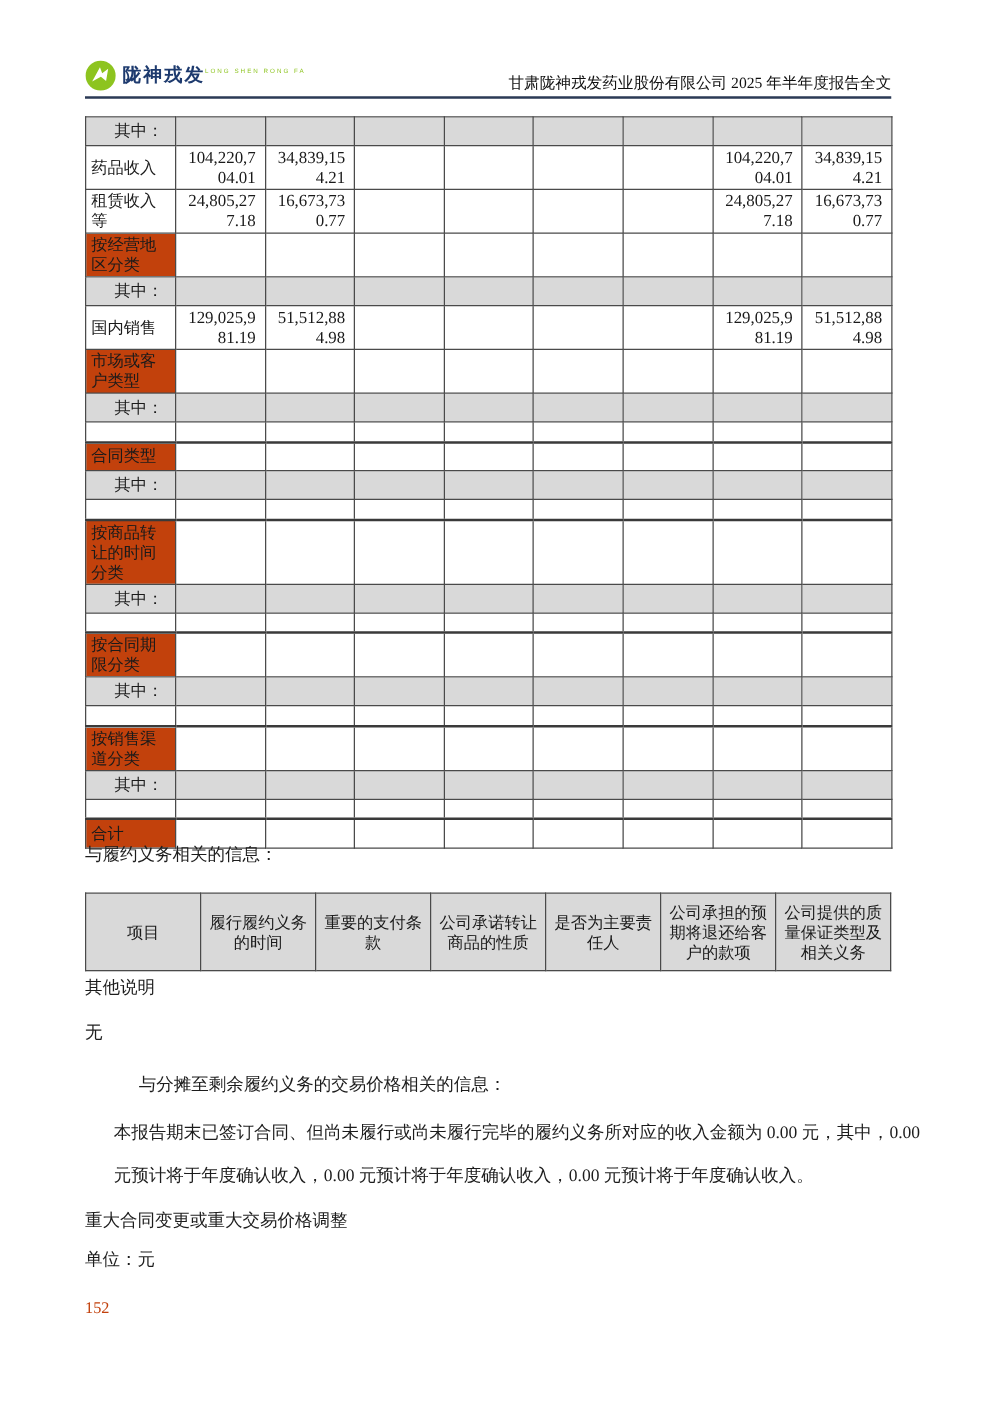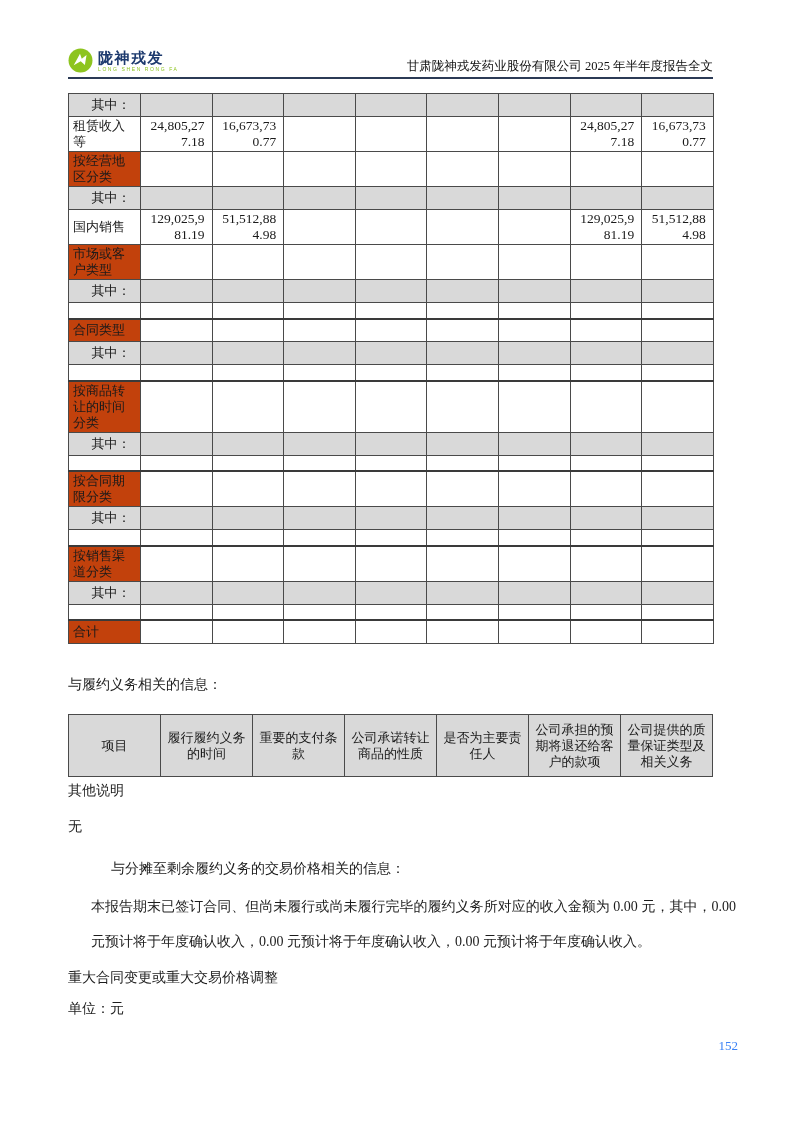--- a/index.html
+++ b/index.html
@@ -9,21 +9,21 @@
     font-family:"Liberation Serif","DejaVu Serif",serif; color:#1a1a1a; overflow:hidden;
   }
   
   .header {
     position:absolute; left:68px; top:44px; width:645px; height:35px;
     border-bottom:2.5px solid #2b3a55;
     display:flex; justify-content:space-between; align-items:flex-end;
   }
   .logo { display:flex; align-items:center; gap:5px; padding-bottom:4px; }
   .logo-circle { width:25px; height:25px; }
-  .logo-text-block { display:flex; flex-direction:column; line-height:1; }
+  .logo-text-block { display:flex; flex-direction:row; line-height:1; }
   .brand-cn { font-size:15px; font-weight:bold; color:#1d3a6e; letter-spacing:1.5px; font-family:"Liberation Sans",sans-serif; }
   .brand-en { font-size:5px; color:#8dc41f; letter-spacing:1.6px; margin-top:2px; font-family:"Liberation Sans",sans-serif; }
   .doc-title { font-size:12.5px; color:#111; padding-bottom:2px; white-space:nowrap; }
   
   .t1 {
     position:absolute; left:68px; top:93px; width:645px;
     border-collapse:collapse; table-layout:fixed; font-size:13px;
   }
   .t1 td {
     border:1px solid #4a4a4a; line-height:16px; padding:1px 4px;
@@ -46,21 +46,21 @@
   }
   .t2 th {
     border:1px solid #4a4a4a; background:#d9d9d9; font-weight:normal;
     line-height:16px; padding:4px 4px; height:62px; text-align:center;
     vertical-align:middle; word-break:break-all;
   }
   
   .txt { position:absolute; left:68px; width:645px; font-size:14px; line-height:18px; color:#1c1c1c; }
   .para { line-height:35px; text-align:justify;margin-left:23px; }
   .unit { width:658px; text-align:left; }
-  .pagenum { position:absolute; left:84px; top:1038px; width:654px; text-align:right; font-size:13px; color:#3b82f6; }
+  .pagenum { position:absolute; left:68px; top:1038px; width:654px; font-size:13px; color:#c2410c; }
 </style>
 </head>
 <body>
 
 <div class="page">
 
   <div class="header">
     <div class="logo">
       <svg class="logo-circle" viewBox="0 0 24 24">
         <circle cx="12" cy="12" r="11.5" fill="#8dc41f"></circle>
@@ -92,20 +92,31 @@
           <td class="num"></td>
           <td class="num"></td>
           <td class="num"></td>
           <td class="num"></td>
           <td class="num"></td>
           <td class="num"></td>
           <td class="num"></td>
           <td class="num"></td>
         </tr>
         <tr class="row-item">
+          <td class="lab">药品收入</td>
+          <td class="num">104,220,704.01</td>
+          <td class="num">34,839,154.21</td>
+          <td class="num"></td>
+          <td class="num"></td>
+          <td class="num"></td>
+          <td class="num"></td>
+          <td class="num">104,220,704.01</td>
+          <td class="num">34,839,154.21</td>
+        </tr>
+        <tr class="row-item">
           <td class="lab">租赁收入等</td>
           <td class="num">24,805,277.18</td>
           <td class="num">16,673,730.77</td>
           <td class="num"></td>
           <td class="num"></td>
           <td class="num"></td>
           <td class="num"></td>
           <td class="num">24,805,277.18</td>
           <td class="num">16,673,730.77</td>
         </tr>

